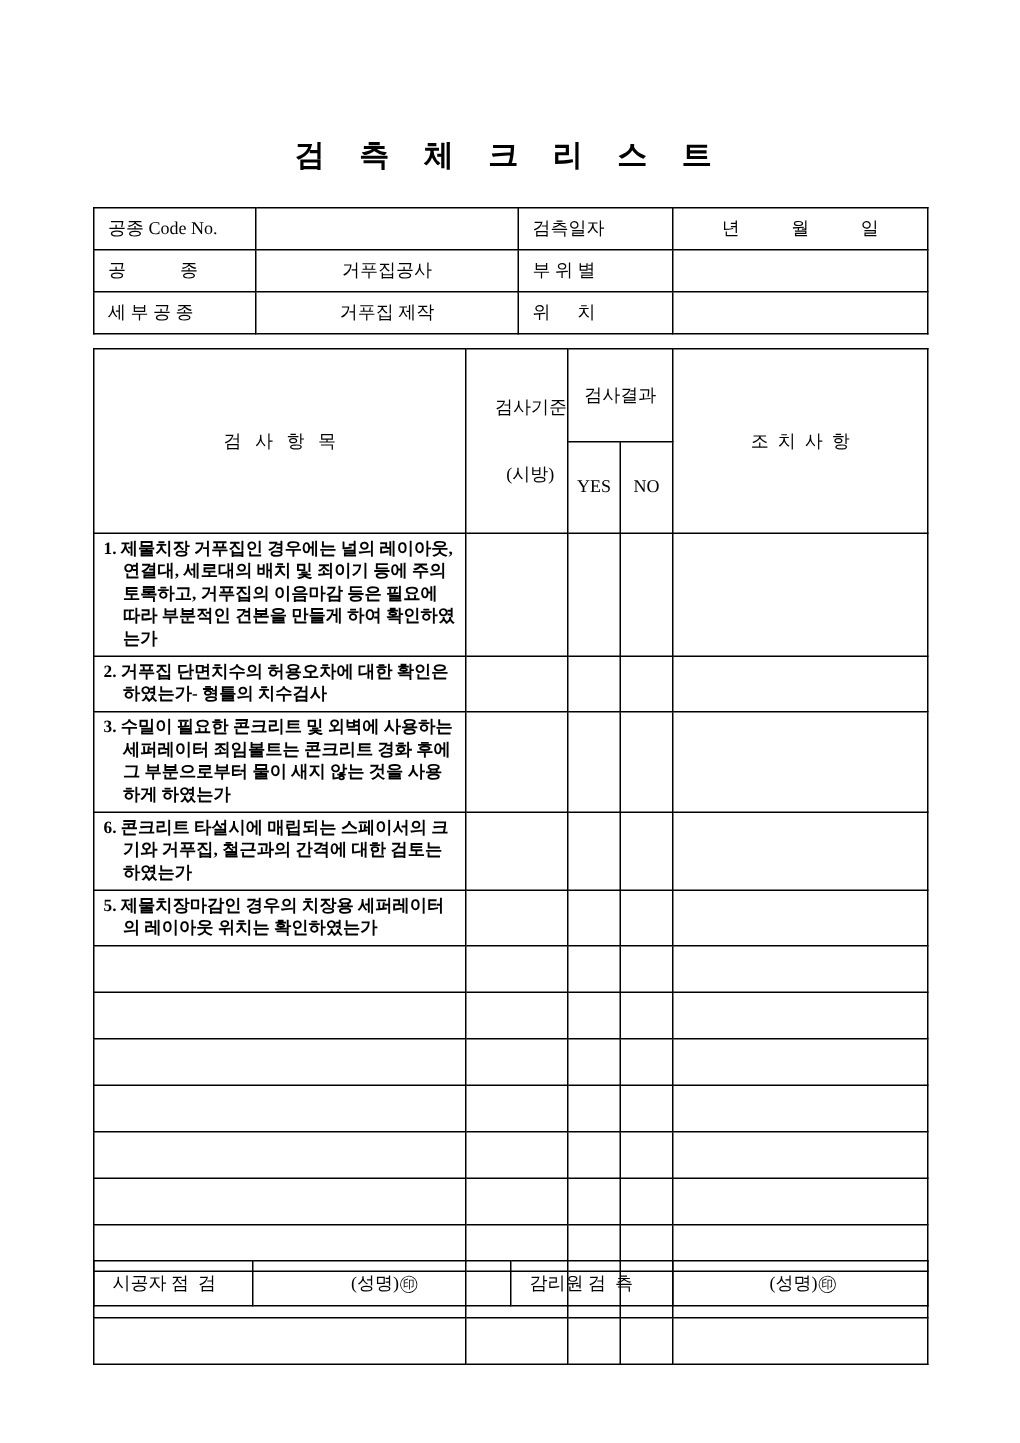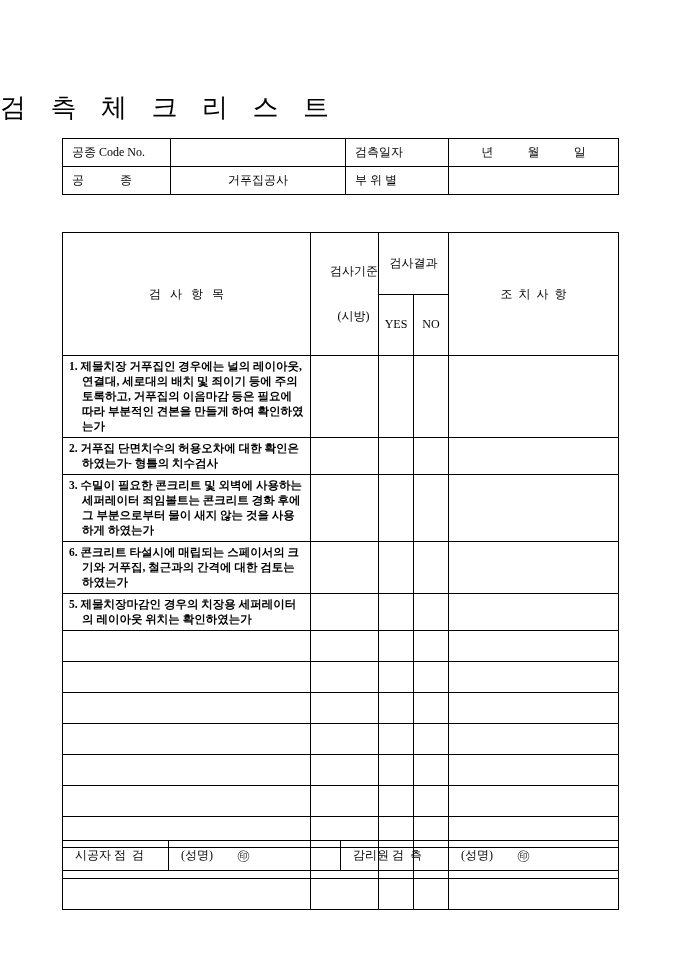--- a/index.html
+++ b/index.html
@@ -5,21 +5,21 @@
   html,body{margin:0;padding:0;}
   body{
     width:680px;height:962px;background:#ffffff;color:#000;
     font-family:"Liberation Serif","DejaVu Serif",serif;
     -webkit-font-smoothing:antialiased;
   }
   .page{position:relative;width:680px;height:962px;background:#fff;overflow:hidden;}
 
   .title{
     position:absolute;top:90px;left:0;width:100%;
-    font-size:26px;font-weight:normal;letter-spacing:9px;
+    text-align:center;font-size:20px;font-weight:bold;letter-spacing:9px;
     white-space:pre;
   }
 
   table{border-collapse:collapse;table-layout:fixed;}
   td,th{border:1px solid #000;font-weight:normal;overflow:hidden;}
 
   
   .info-table{position:absolute;top:138px;left:62px;width:556px;}
   .info-table td{height:25px;font-size:12px;vertical-align:middle;}
   .info-label{padding-left:9px;text-align:left;white-space:pre;margin-top:23px;}
@@ -34,21 +34,21 @@
   .item-cell{vertical-align:top;text-align:left;padding:3px 4px 3px 6px;line-height:15px;font-weight:bold;}
   .item-text{display:block;padding-left:13px;text-indent:-13px;}
   .crit-head div{line-height:15px;margin-left:18px;}
   .empty-cell{height:28px;}
 
   
   .sig-table{position:absolute;top:840px;left:62px;width:556px;}
   .sig-table td{height:27px;font-size:12px;vertical-align:middle;}
   .sig-label{padding-left:12px;white-space:pre;}
   .sig-name-cell{padding:0;}
-  .sig-flex{display:flex;justify-content:flex-start;align-items:center;padding:0 8px 0 12px;gap:24px;}
+  .sig-flex{display:flex;justify-content:center;align-items:center;padding:0 8px 0 12px;}
   .seal{font-size:13px;}
 </style>
 </head>
 <body>
 
 <div class="page">
 
   <div class="title">검 측 체 크 리 스 트</div>
 
   <table class="info-table">
@@ -68,20 +68,26 @@
           <span>년</span>
           <span>월</span>
           <span>일</span>
         </div>
       </td>
     </tr>
     <tr>
       <td class="info-label">공            종</td>
       <td class="info-value">거푸집공사</td>
       <td class="info-label">부 위 별</td>
+      <td class="info-value"></td>
+    </tr>
+    <tr>
+      <td class="info-label">세 부 공 종</td>
+      <td class="info-value">거푸집 제작</td>
+      <td class="info-label">위      치</td>
       <td class="info-value"></td>
     </tr>
   </tbody>
     </table>
 
   <table class="main-table">
     <colgroup>
         <col style="width:248px">
         <col style="width:68px">
         <col style="width:35px">

